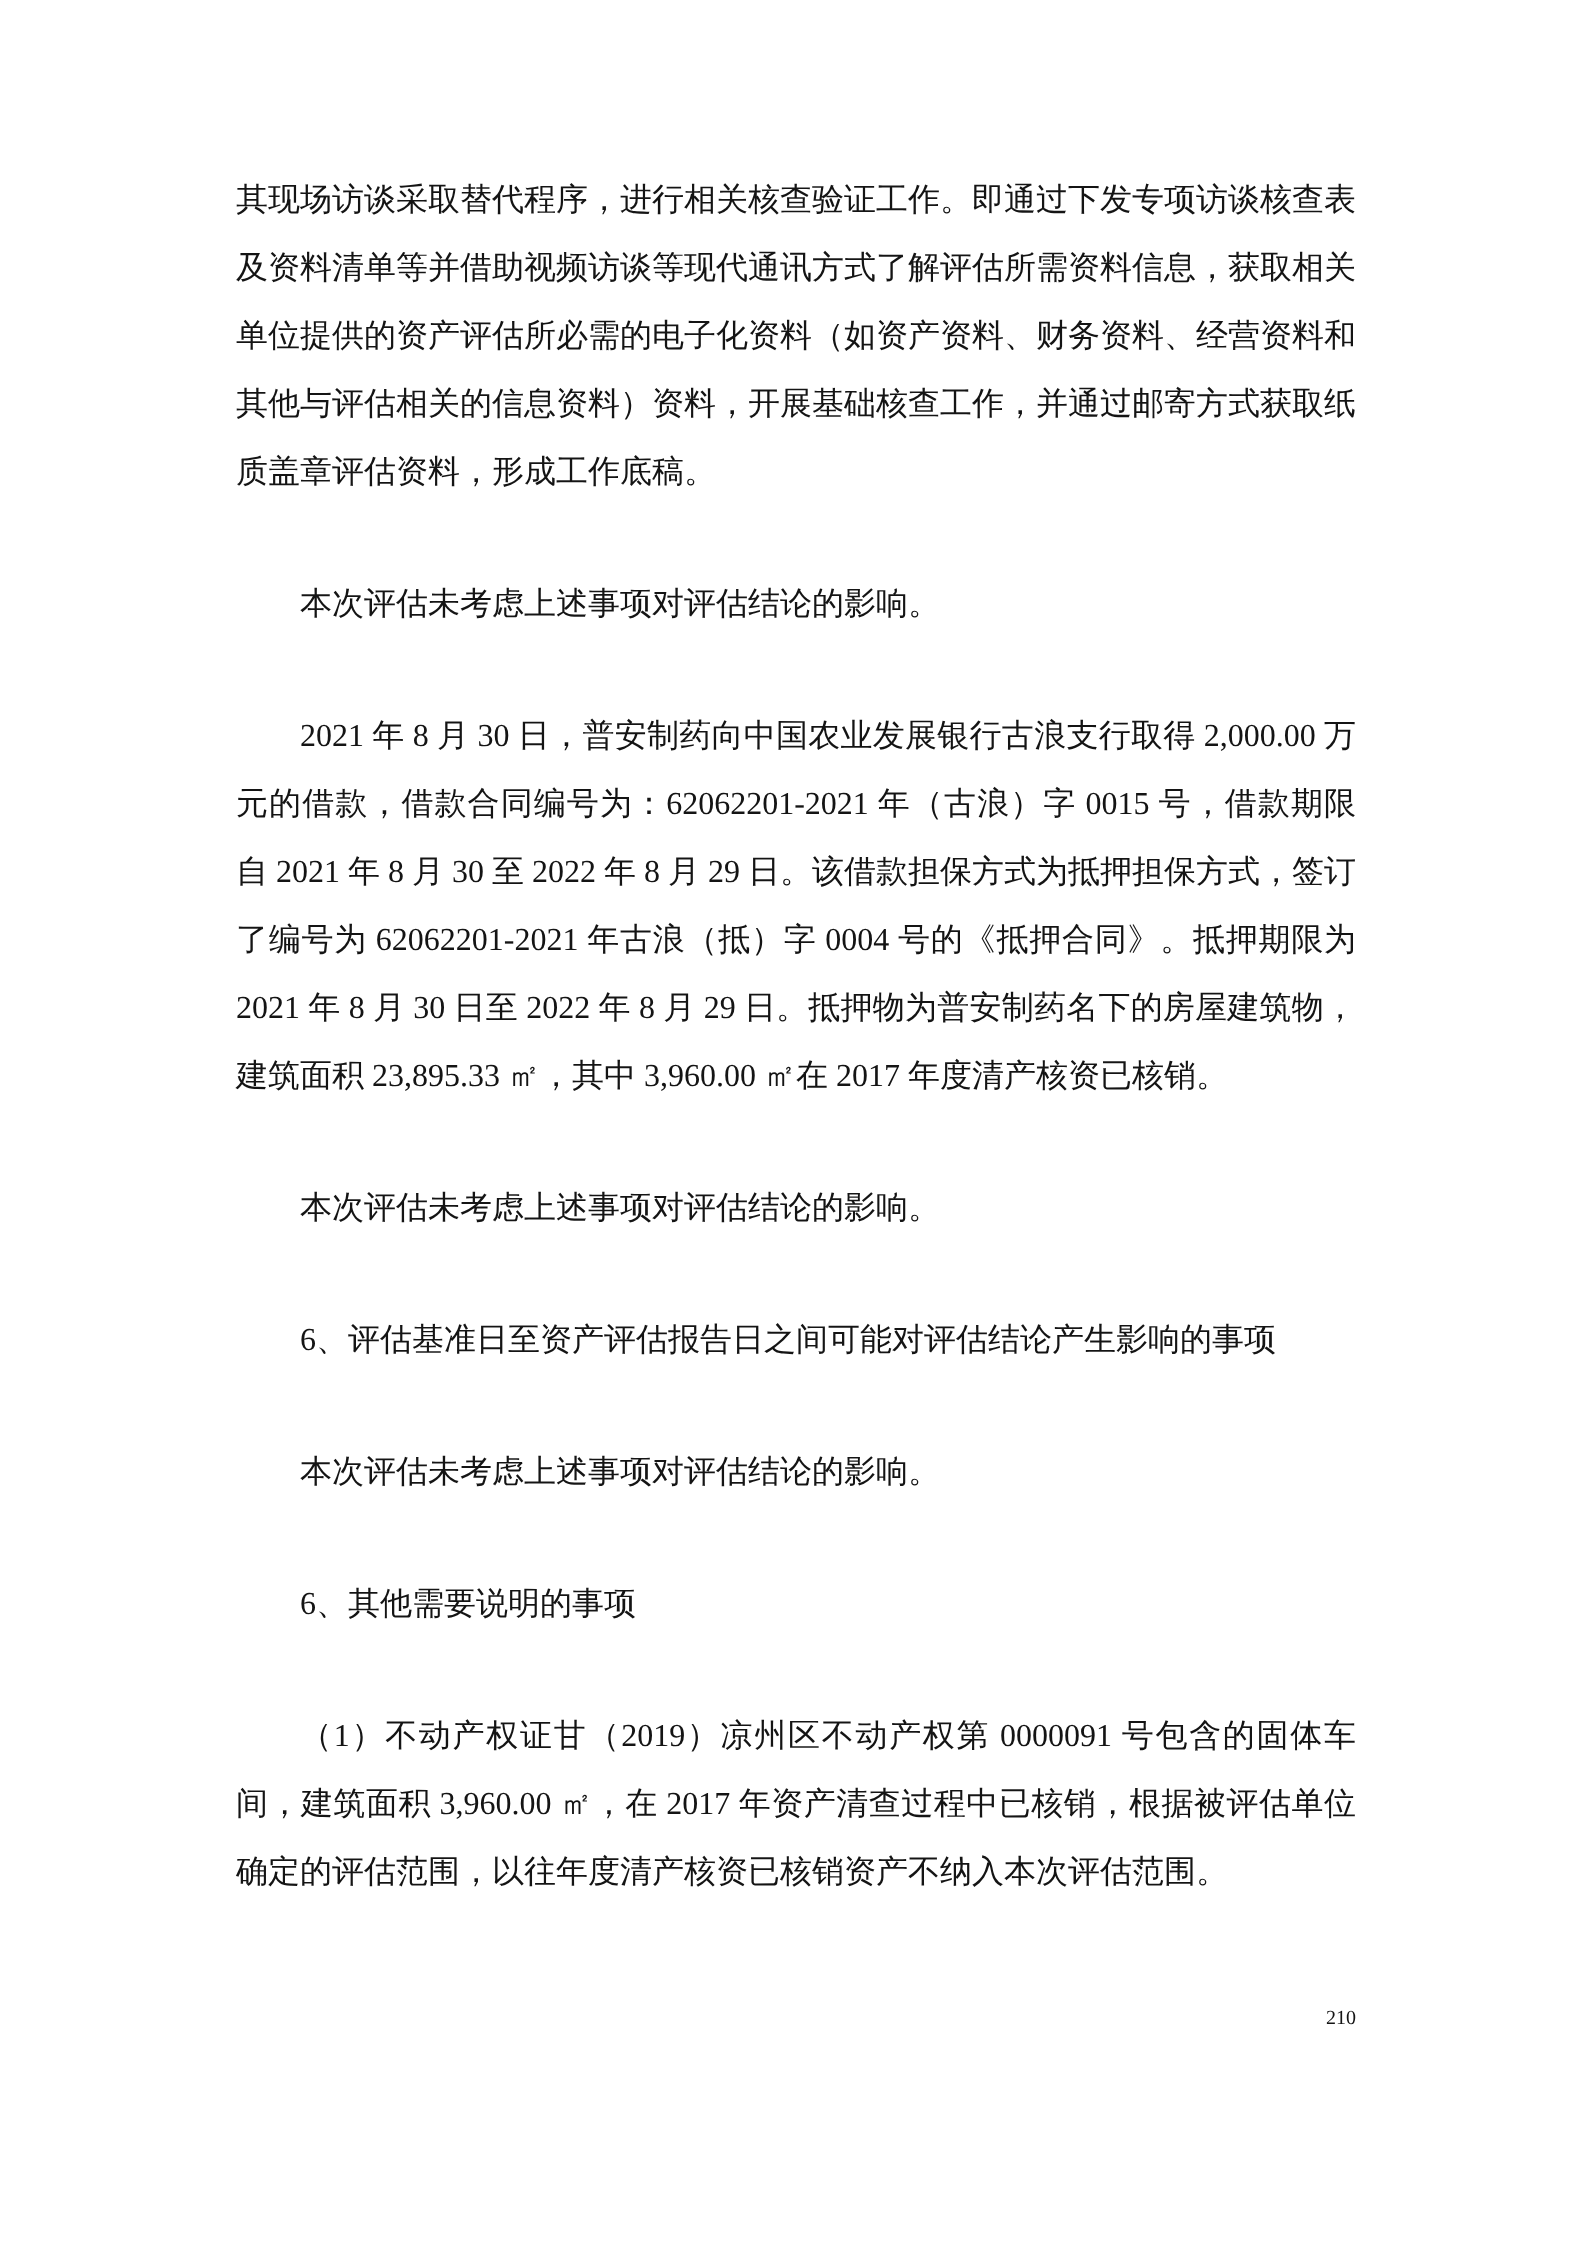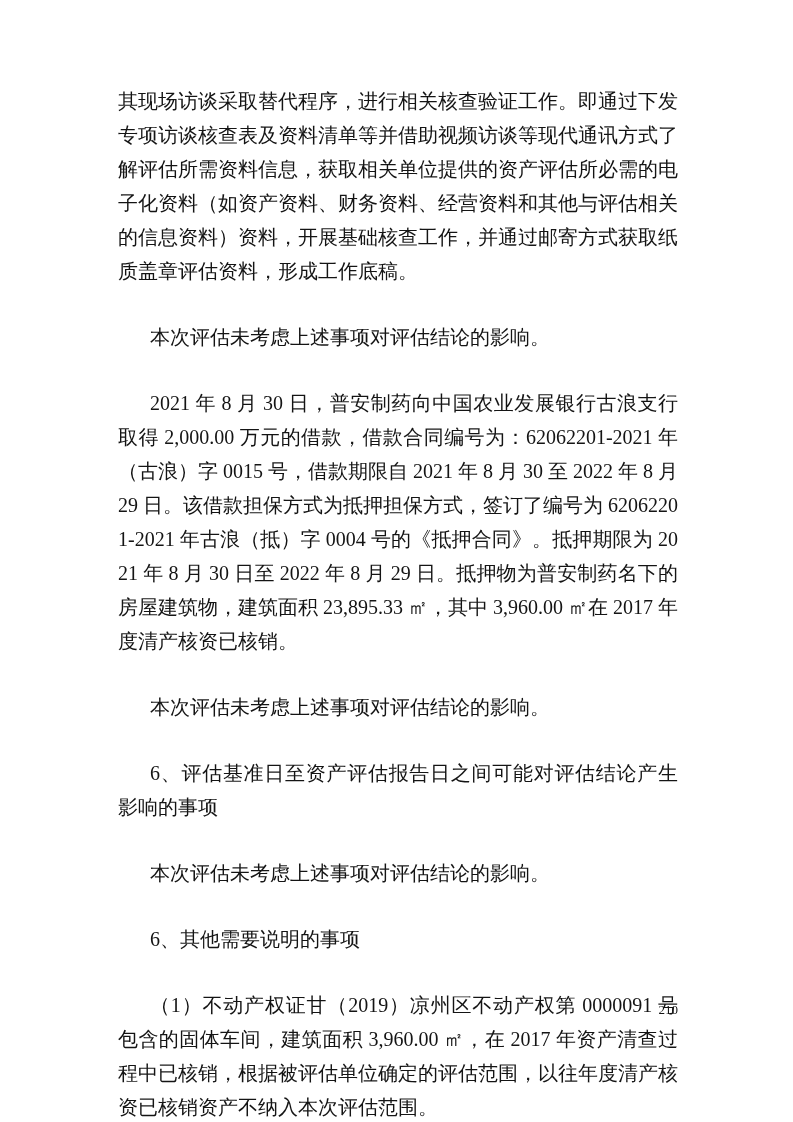--- a/index.html
+++ b/index.html
@@ -17,35 +17,35 @@
     color: #141414;
   }
   .content {
     position: absolute;
     left: 118px;
     top: 84px;
     width: 560px;
   }
   .para {
     margin: 0 0 6px 0;
-    font-size: 20px;
+    font-size: 16px;
     line-height: 34px;
     text-align: justify;
     text-align-last: left;
     word-break: break-all;
   }
   .para.indent {
     text-indent: 32px;
     margin-top: 32px;
   }
   .page-number {
     position: absolute;
     top: 1002px;
     right: 115px;
-    font-size: 13px;
+    font-size: 10px;
     line-height: 16px;
     color: #141414;
   }
 </style>
 </head>
 <body>
 
 <div class="page">
   <div class="content">
     <p class="para">其现场访谈采取替代程序，进行相关核查验证工作。即通过下发专项访谈核查表及资料清单等并借助视频访谈等现代通讯方式了解评估所需资料信息，获取相关单位提供的资产评估所必需的电子化资料（如资产资料、财务资料、经营资料和其他与评估相关的信息资料）资料，开展基础核查工作，并通过邮寄方式获取纸质盖章评估资料，形成工作底稿。</p>

